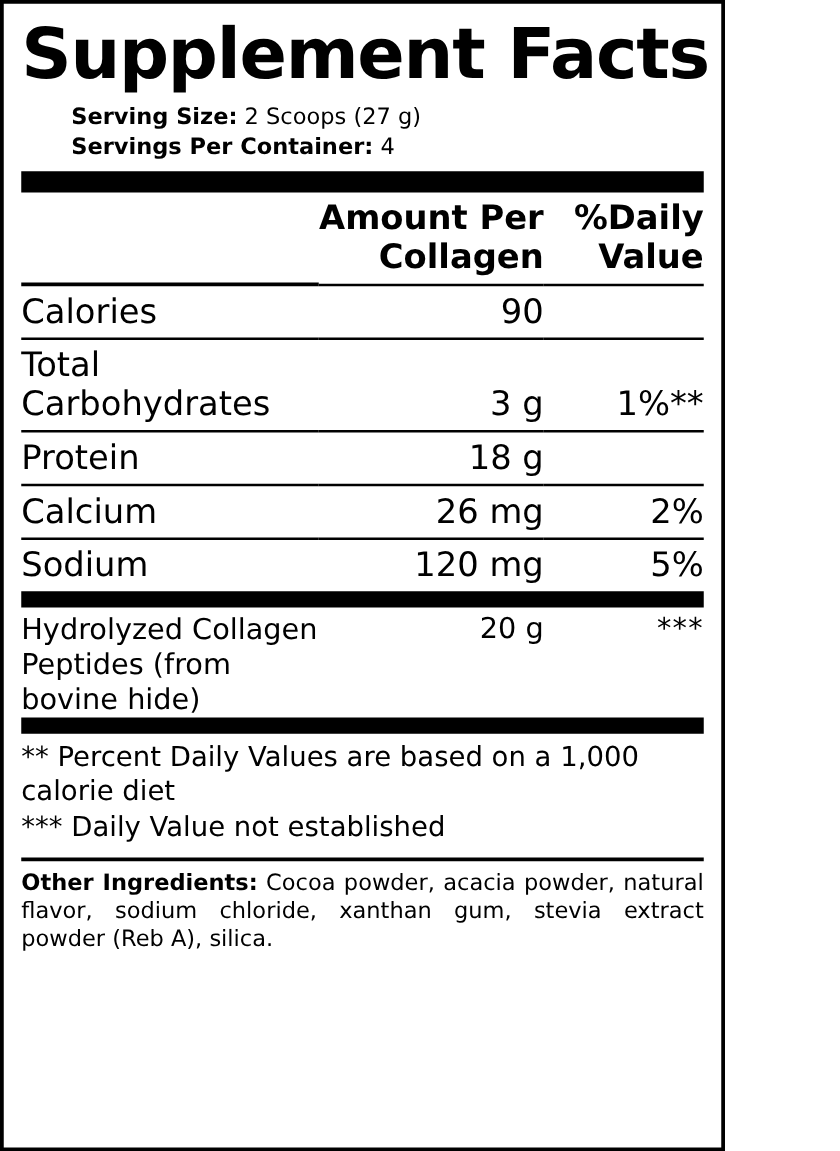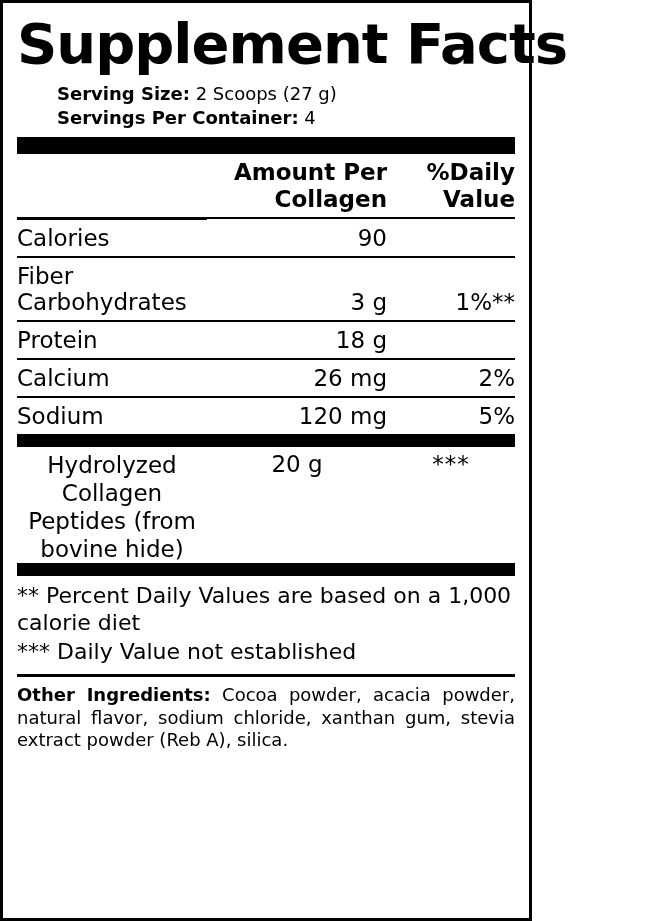--- a/index.html
+++ b/index.html
@@ -9,21 +9,21 @@
   }
   body {
     width: 672px;
     height: 921px;
     font-family: "DejaVu Sans", sans-serif;
     color: #000000;
     -webkit-font-smoothing: antialiased;
   }
   .panel {
     box-sizing: border-box;
-    width: 532px;
+    width: 580px;
     height: 921px;
     border: 3px solid #000;
     padding: 10px 14px 0 14px;
   }
   .title {
     font-size: 56px;
     font-weight: 700;
     line-height: 1.02;
     letter-spacing: -1px;
     text-align: center;
@@ -48,21 +48,21 @@
     height: 13px;
     background: #000;
     margin-top: 0px;
   }
   table.nutri {
     width: 100%;
     border-collapse: collapse;
     table-layout: fixed;
   }
   table.nutri td {
-    font-size: 23px;
+    font-size: 27px;
     padding: 5px 0 5px 0;
     vertical-align: bottom;
     border-bottom: 2px solid #000;
   }
   table.nutri tr:last-child td {
     border-bottom: none;
   }
   .col-name { text-align: left; }
   .col-amt  { text-align: right; width: 180px; }
   .col-dv   { text-align: right; width: 128px; }
@@ -79,21 +79,20 @@
 
   .collagen-table {
     width: 100%;
     border-collapse: collapse;
     table-layout: fixed;
   }
   .collagen-table td {
     font-size: 23px;
     vertical-align: top;
     padding: 4px 0 0 0;
-    text-align: center;
   }
   .collagen-name { text-align: left; line-height: 1.22; }
   .collagen-amt  { text-align: right; width: 180px; }
   .collagen-dv   { text-align: right; width: 128px; font-size: 23px; letter-spacing: 1px; }
 
   .footnotes {
     font-size: 22px;
     line-height: 1.22;
     padding-top: 7px;
   }
@@ -139,21 +138,21 @@
         <div>%Daily</div>
         <div>Value</div>
       </td>
     </tr>
     <tr>
       <td class="col-name">Calories</td>
       <td class="col-amt">90</td>
       <td class="col-dv"></td>
     </tr>
     <tr>
-      <td class="col-name">Fiber Carbohydrates</td>
+      <td class="col-name">Total Carbohydrates</td>
       <td class="col-amt">3 g</td>
       <td class="col-dv">1%**</td>
     </tr>
     <tr>
       <td class="col-name">Protein</td>
       <td class="col-amt">18 g</td>
       <td class="col-dv"></td>
     </tr>
     <tr>
       <td class="col-name">Calcium</td>

